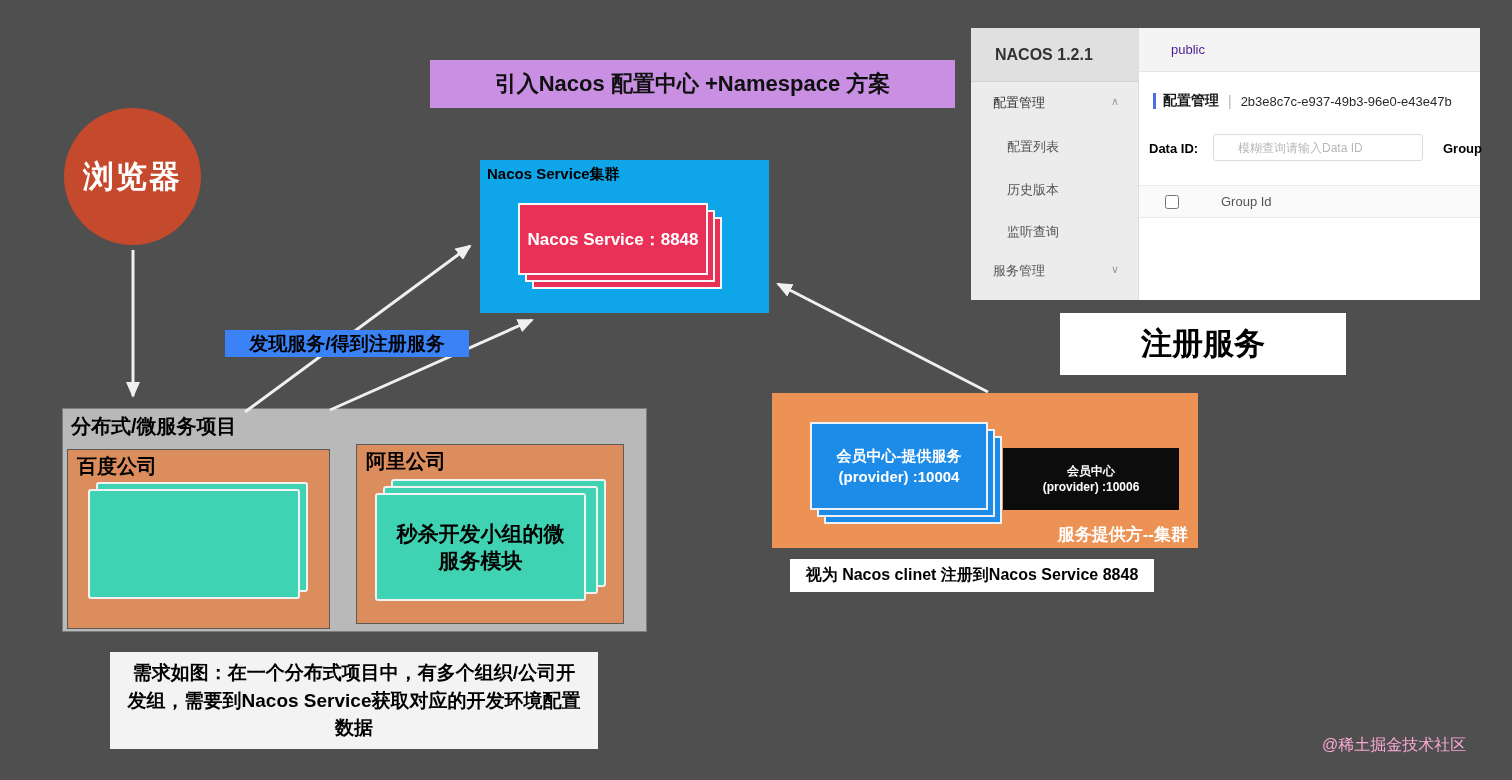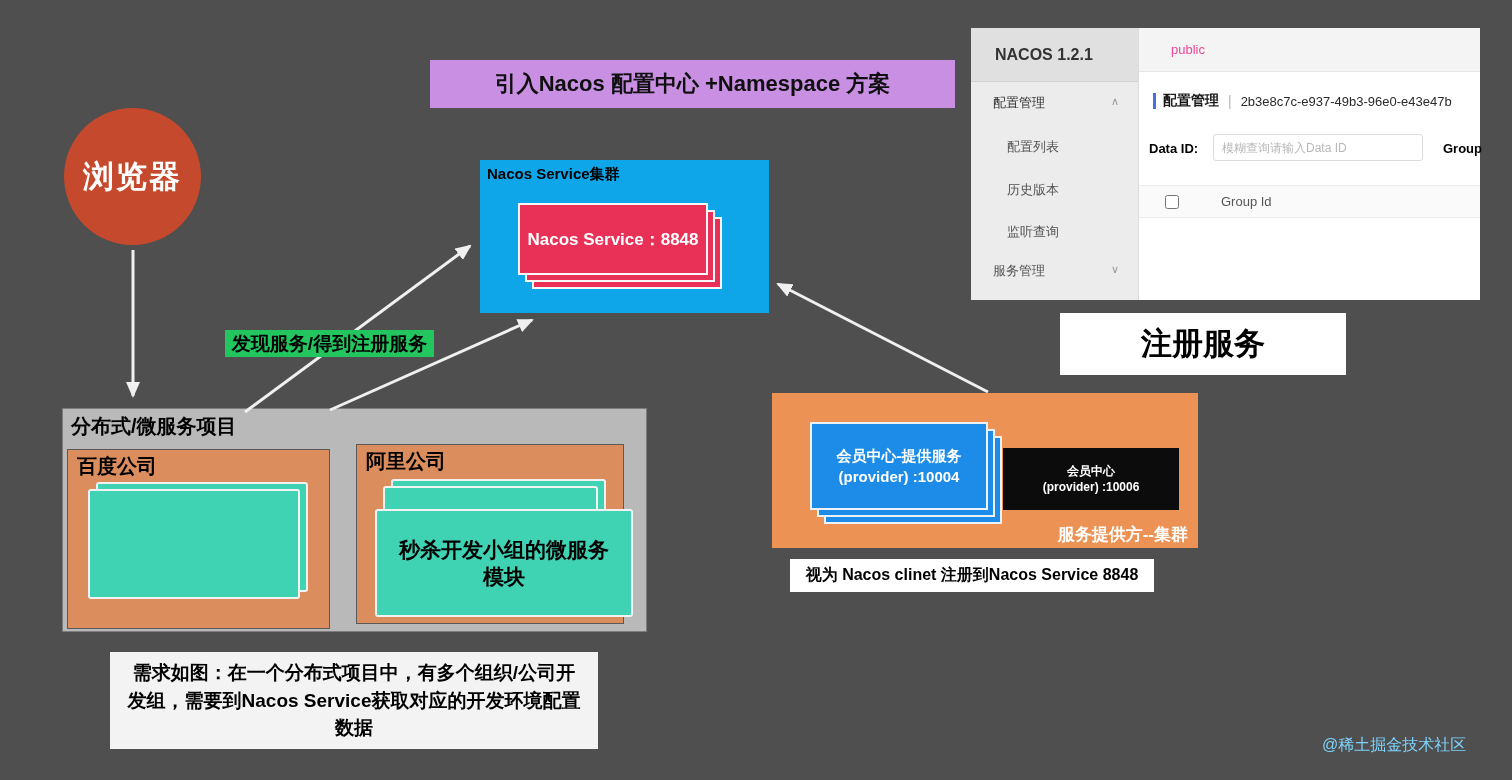--- a/index.html
+++ b/index.html
@@ -36,41 +36,41 @@
   #si-0 { left:22px; top:66px; color:#333; }
   #si-1 { left:36px; top:110px; }
   #si-2 { left:36px; top:153px; }
   #si-3 { left:36px; top:195px; }
   #si-4 { left:22px; top:234px; }
   .chev { position:absolute; left:140px; font-size:11px; color:#999; }
   #chev-up { top:67px; }
   #chev-down { top:235px; }
   #console-main { position:absolute; left:168px; top:0; width:341px; height:272px; background:#fff; }
   #console-topbar { height:44px; background:#f4f4f4; border-bottom:1px solid #e6e6e6; }
-  #ns-tab { position:absolute; left:32px; top:14px; font-size:13px; color:#ec4899; }
+  #ns-tab { position:absolute; left:32px; top:14px; font-size:13px; color:#4c1d95; }
   #console-title-row { position:absolute; left:14px; top:64px; display:flex; align-items:center; }
   #accent-bar { width:3px; height:16px; background:#4a6fe3; margin-right:7px; }
   #console-title { font-size:14px; font-weight:bold; color:#1a1a1a; }
   #title-sep { margin:0 9px; color:#b5b5b5; font-size:14px; }
   #ns-id { font-size:13px; color:#2a2a2a; }
   #dataid-label { position:absolute; left:10px; top:113px; font-size:13px; font-weight:bold; color:#000; }
   #dataid-input { position:absolute; left:74px; top:106px; width:210px; height:27px;
-                  border:1px solid #dcdcdc; border-radius:3px; padding:0 8px; font-size:12px; color:#333; }
+                  border:1px solid #dcdcdc; border-radius:3px; padding:0 24px; font-size:12px; color:#333; }
   #dataid-input::placeholder { color:#b8b8b8; }
   #group-label { position:absolute; left:304px; top:113px; font-size:13px; font-weight:bold; color:#000; }
   #table-head { position:absolute; left:0; top:157px; width:341px; height:33px; background:#fafafa;
                 border-top:1px solid #ececec; border-bottom:1px solid #ececec; }
   #row-checkbox { position:absolute; left:26px; top:9px; width:14px; height:14px; }
   #th-dataid { position:absolute; left:82px; top:8px; font-size:13px; color:#555; }
 
   
   #register { left:1060px; top:313px; width:286px; height:62px; background:#ffffff;
               display:flex; align-items:center; justify-content:center;
               font-size:31px; font-weight:bold; color:#000; }
-  #discover { left:225px; top:330px; width:209px; height:27px; background:#22c55e; z-index:3;
+  #discover { left:225px; top:330px; width:244px; height:27px; background:#3b82f6; z-index:3;
               display:flex; align-items:center; justify-content:center;
               font-size:19px; font-weight:bold; color:#000; }
   #client-note { left:790px; top:559px; width:364px; height:33px; background:#ffffff;
                  display:flex; align-items:center; justify-content:center;
                  font-size:16px; font-weight:bold; color:#000; }
   #requirement { left:110px; top:652px; width:488px; height:97px; background:#f3f3f3;
                  display:flex; align-items:center; justify-content:center; text-align:center;
                  padding:6px 16px; font-size:19px; font-weight:bold; color:#000; line-height:1.45; }
 
   
@@ -81,36 +81,36 @@
   #ali   { left:293px; top:35px; width:268px; height:180px; }
   .company-label { position:absolute; left:9px; top:3px; font-size:20px; font-weight:bold; color:#000; }
   .teal-card { position:absolute; background:#3fd3b4; border:2px solid #f2f2f2; border-radius:3px; }
   .teal-front { display:flex; align-items:center; justify-content:center; text-align:center;
                 font-size:21px; font-weight:bold; color:#000; line-height:1.3; padding:0 12px; }
   #baidu-l3 { left:28px; top:32px; width:212px; height:110px; }
   #baidu-l2 { left:20px; top:39px; width:212px; height:110px; }
   #baidu-l1 { left:12px; top:46px; width:212px; height:110px; }
   #ali-l3 { left:34px; top:34px; width:215px; height:108px; }
   #ali-l2 { left:26px; top:41px; width:215px; height:108px; }
-  #ali-l1 { left:18px; top:48px; width:258px; height:108px;margin-top:16px; }
+  #ali-l1 { left:18px; top:48px; width:211px; height:108px; }
 
   
   #provider { left:772px; top:393px; width:426px; height:155px; background:#eb9254; }
   .blue-card { position:absolute; width:178px; height:88px; background:#1c8ce8; border:2px solid #eef2f7; }
   #blue-l3 { left:52px; top:43px; }
   #blue-l2 { left:45px; top:36px; }
   #blue-l1 { left:38px; top:29px; display:flex; flex-direction:column; align-items:center; justify-content:center;
              color:#fff; font-size:15px; font-weight:bold; line-height:1.4; }
   #black-card { position:absolute; left:231px; top:55px; width:176px; height:62px; background:#0c0c0c;
                 display:flex; flex-direction:column; align-items:center; justify-content:center;
                 color:#fff; font-size:12px; font-weight:bold; line-height:1.35; }
   #provider-label { position:absolute; right:10px; top:130px; color:#ffffff; font-size:17px; font-weight:bold; }
 
   
-  #watermark { left:1322px; top:735px; color:#7dd3fc; font-size:16px; }
+  #watermark { left:1322px; top:735px; color:#f9a8d4; font-size:16px; }
   #arrows { position:absolute; left:0; top:0; z-index:2; pointer-events:none; }
 </style>
 </head>
 <body>
 
 <div id="canvas">
 
   <svg id="arrows" width="1512" height="780">
     <defs>
       <marker id="ah" markerUnits="userSpaceOnUse" markerWidth="16" markerHeight="14" refX="14" refY="7" orient="auto">

